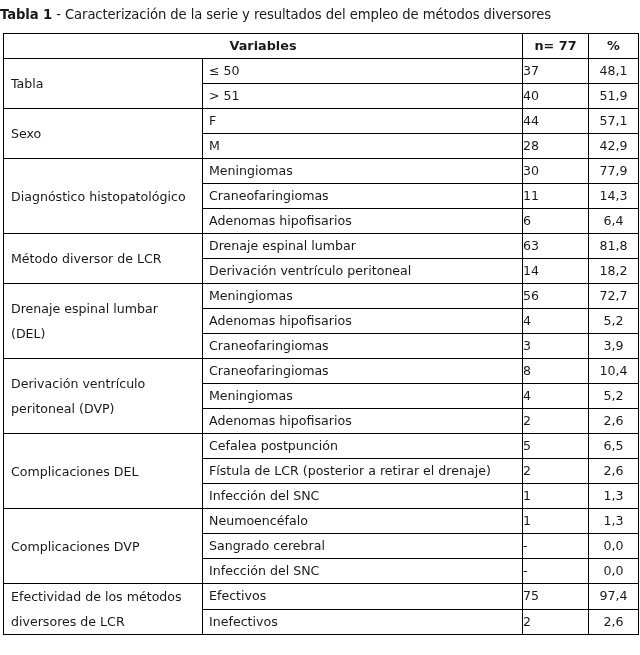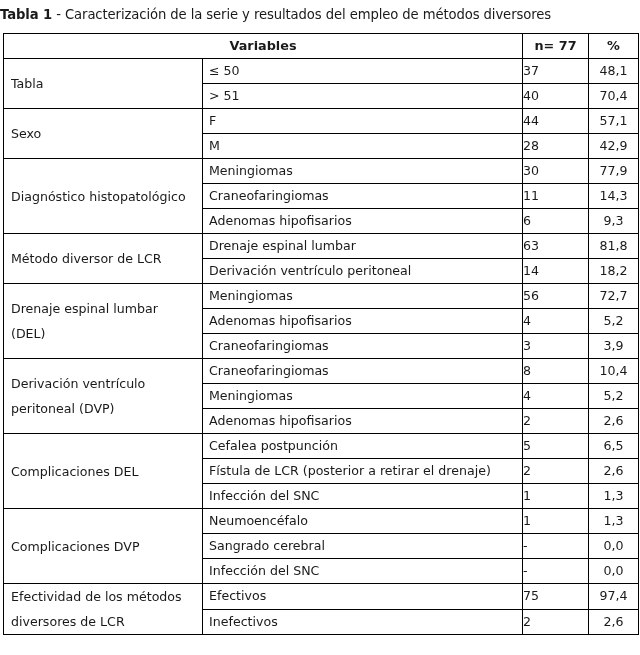--- a/index.html
+++ b/index.html
@@ -87,21 +87,21 @@
   <tbody id="table-body">
       <tr>
         <td class="group" rowspan="2">Tabla</td>
         <td class="cat">≤ 50</td>
         <td class="n">37</td>
         <td class="pct">48,1</td>
       </tr>
       <tr>
         <td class="cat">&gt; 51</td>
         <td class="n">40</td>
-        <td class="pct">70,4</td>
+        <td class="pct">51,9</td>
       </tr>
       <tr>
         <td class="group" rowspan="2">Sexo</td>
         <td class="cat">F</td>
         <td class="n">44</td>
         <td class="pct">57,1</td>
       </tr>
       <tr>
         <td class="cat">M</td>
         <td class="n">28</td>
@@ -114,21 +114,21 @@
         <td class="pct">77,9</td>
       </tr>
       <tr>
         <td class="cat">Craneofaringiomas</td>
         <td class="n">11</td>
         <td class="pct">14,3</td>
       </tr>
       <tr>
         <td class="cat">Adenomas hipofisarios</td>
         <td class="n">6</td>
-        <td class="pct">9,3</td>
+        <td class="pct">6,4</td>
       </tr>
       <tr>
         <td class="group" rowspan="2">Método diversor de LCR</td>
         <td class="cat">Drenaje espinal lumbar</td>
         <td class="n">63</td>
         <td class="pct">81,8</td>
       </tr>
       <tr>
         <td class="cat">Derivación ventrículo peritoneal</td>
         <td class="n">14</td>

